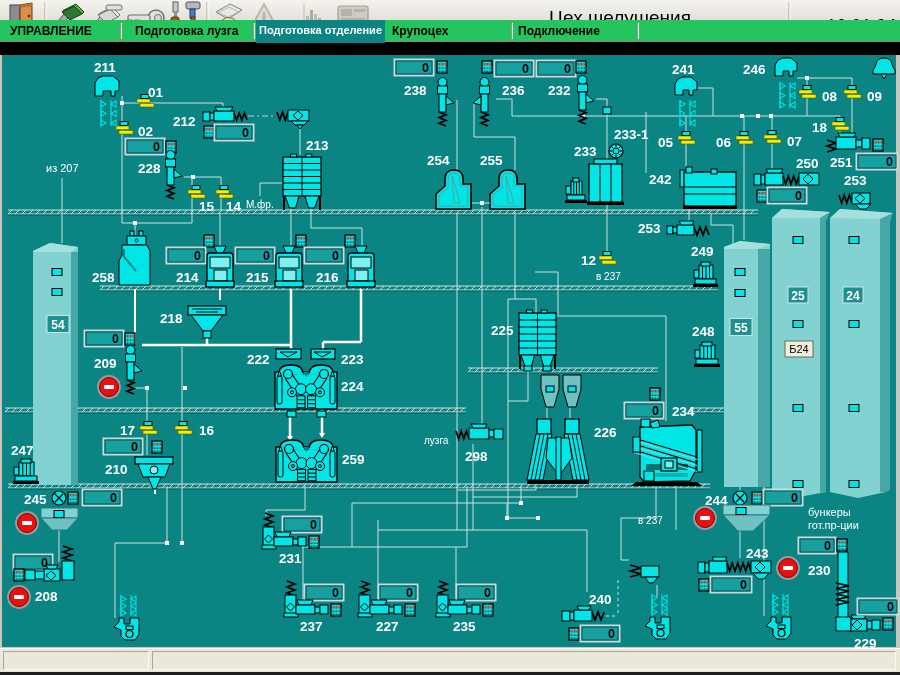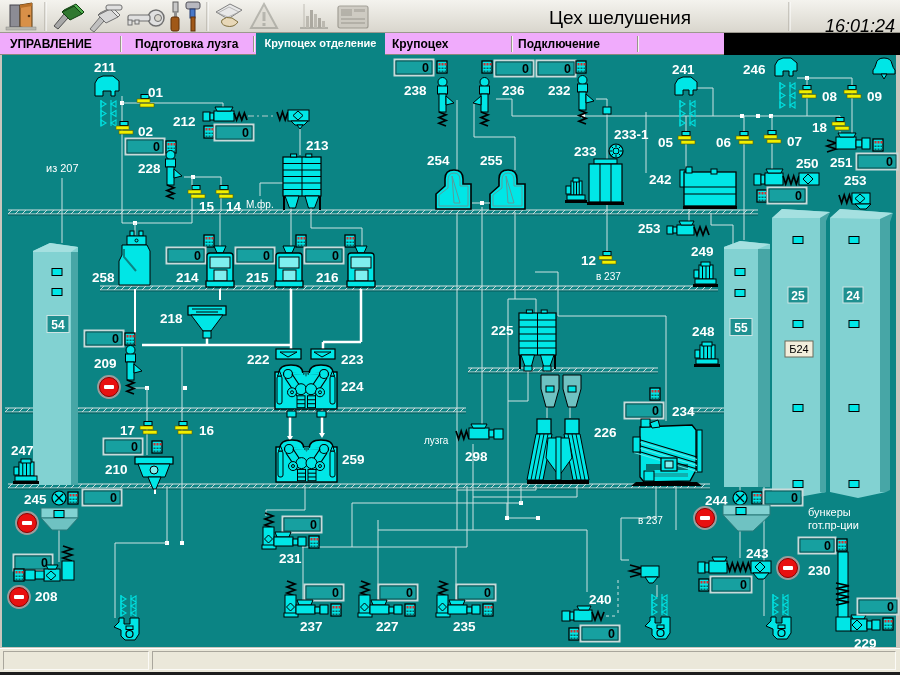--- a/index.html
+++ b/index.html
@@ -1,20 +1,20 @@
 <!DOCTYPE html>
 <html><head><meta charset="utf-8">
 <style>
 * { margin:0; padding:0; box-sizing:border-box; }
 body { width:900px; height:675px; font-family:"Liberation Sans", sans-serif; background:#000; overflow:hidden; }
 .toolbar { position:absolute; left:0; top:0; width:900px; height:33px;
   background:linear-gradient(#F4F3EE,#D9D6CD); border-bottom:1px solid #9C998F; }
 .title { position:absolute; top:7px; left:480px; width:280px; text-align:center; font-size:19px; color:#000; }
 .time { position:absolute; top:16px; left:795px; width:100px; text-align:right; font-style:italic; font-size:18px; color:#000; }
-.tabbar { position:absolute; left:0; top:33px; width:724px; height:22px; background:#f0abfc; border-bottom:1px solid #8A877D; }
+.tabbar { position:absolute; left:0; top:20px; width:900px; height:22px; background:#22c55e; border-bottom:1px solid #8A877D; }
 .tab { position:absolute; top:0; height:22px; font-size:12px; font-weight:bold; color:#000; padding-top:4px; }
 .tabsep { position:absolute; top:3px; width:1px; height:16px; background:#98958B; box-shadow:1px 0 0 #F5F4F0; }
 .seltab { position:absolute; left:256px; top:0; width:129px; height:23px; background:#0B8484; color:#fff; font-size:11px; font-weight:bold; text-align:center; padding-top:4px; }
 .canvasborder { position:absolute; left:0; top:55px; width:900px; height:593px; background:#C9C6BD; }
 .statusbar { position:absolute; left:0; top:648px; width:900px; height:24px; background:#EBE8DA; border-top:1px solid #fff; }
 .cell { position:absolute; top:2px; height:19px; border:1px solid; border-color:#A9A69C #FBFAF6 #FBFAF6 #A9A69C; }
 .bottomline { position:absolute; left:0; top:672px; width:900px; height:3px; background:#1E1E1E; }
 </style></head>
 <body>
 <div class="toolbar">
@@ -95,21 +95,21 @@
       <line x1="790" y1="2" x2="790" y2="31" stroke="#FFF"></line>
   </svg>
   <div class="title">Цех шелушения</div>
   <div class="time">16:01:24</div>
 </div>
 <div class="tabbar">
   <div class="tab" style="left:10px">УПРАВЛЕНИЕ</div>
   <div class="tabsep" style="left:120px"></div>
   <div class="tab" style="left:135px">Подготовка лузга</div>
   <div class="tabsep" style="left:253px"></div>
-  <div class="seltab" style="white-space:nowrap">Крупоцех отделение</div>
+  <div class="seltab" style="white-space:nowrap">Подготовка отделение</div>
   <div class="tab" style="left:392px">Крупоцех</div>
   <div class="tabsep" style="left:511px"></div>
   <div class="tab" style="left:518px">Подключение</div>
   <div class="tabsep" style="left:637px"></div>
 </div>
 <div class="canvasborder"></div>
 <svg width="900" height="593" viewBox="0 55 900 593" style="position:absolute;left:0;top:55px">
 <rect x="2" y="55" width="894" height="592" fill="#0B8484"></rect>
 <line x1="8" y1="210" x2="758" y2="210" stroke="#D2E0E0" stroke-width="1"></line>
 <line x1="8" y1="214" x2="758" y2="214" stroke="#D2E0E0" stroke-width="1"></line>

